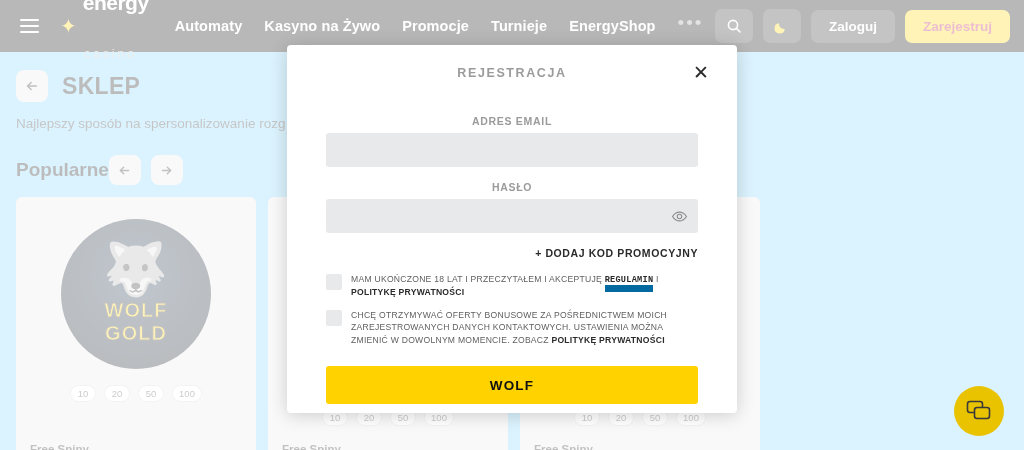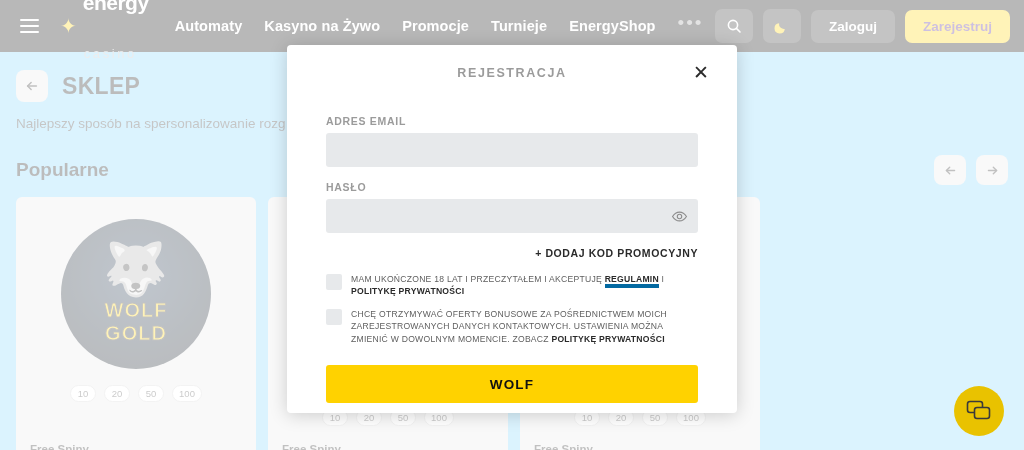--- a/index.html
+++ b/index.html
@@ -46,37 +46,37 @@
   .topright { display: flex; align-items: center; gap: 10px; }
   .round-btn {
     width: 38px; height: 34px; border-radius: 7px; background: #2b2b2b;
     display: flex; align-items: center; justify-content: center; cursor: pointer;
   }
   .btn-login {
     background: #2b2b2b; color: #ffffff; font-size: 13.5px; font-weight: bold;
     border-radius: 7px; padding: 9px 18px; cursor: pointer; border: none;
   }
   .btn-register {
-    background: #ffd200; color: #4c1d95; font-size: 13.5px; font-weight: bold;
+    background: #ffd200; color: #be185d; font-size: 13.5px; font-weight: bold;
     border-radius: 7px; padding: 9px 18px; cursor: pointer; border: none;
   }
 
   
   .page { position: absolute; top: 52px; left: 0; width: 1024px; height: 398px; background: #7dd3fc; }
   .page-head { display: flex; align-items: center; gap: 14px; padding: 18px 16px 0 16px; }
   .back-btn {
     width: 32px; height: 32px; border-radius: 8px; background: #e8e8e8;
     display: flex; align-items: center; justify-content: center; cursor: pointer;
     color: #222; font-size: 15px;
   }
   .page-title { font-size: 23px; font-weight: bold; color: #111; letter-spacing: 0.3px; }
   .page-sub { padding: 14px 16px 0 16px; font-size: 13.5px; color: #333; }
 
   .section-row {
-    display: flex; align-items: center; justify-content: space-between;
+    display: flex; align-items: center; 
     padding: 24px 16px 0 16px;
   }
   .section-title { font-size: 19px; font-weight: bold; color: #111; }
   .arrows { display: flex; gap: 10px; }
   .arrow-btn {
     width: 32px; height: 30px; border-radius: 8px; background: #e8e8e8;
     display: flex; align-items: center; justify-content: center; cursor: pointer;
     color: #222; font-size: 14px;
   }
 
@@ -132,21 +132,21 @@
   }
   .modal-close {
     position: absolute; right: -16px; top: 14px; width: 26px; height: 26px;
     display: flex; align-items: center; justify-content: center;
     cursor: pointer; color: #2a2a2a; font-size: 19px; line-height: 1;
   }
 
   .field { margin-top: 14px; }
   .field-label {
     font-size: 10.5px; font-weight: bold; letter-spacing: 0.7px; color: #9b9b9b;
-    text-transform: uppercase; margin-bottom: 6px;
+    text-transform: uppercase; margin-bottom: 6px; text-align: center;
   }
   .field-input {
     width: 100%; height: 34px; background: #e7e9eb; border: none; border-radius: 3px;
     padding: 0 32px 0 11px; font-size: 13px; color: #222;
     font-family: "Liberation Sans", sans-serif;
   }
   .field-wrap { position: relative; }
   .eye {
     position: absolute; right: 10px; top: 9px; width: 17px; height: 17px;
     cursor: pointer; color: #8d8d8d;
@@ -162,21 +162,21 @@
   .check-row { display: flex; align-items: flex-start; gap: 9px; margin-bottom: 10px; }
   .checkbox {
     width: 16px; height: 16px; min-width: 16px; background: #e7e9eb; border-radius: 2px;
     cursor: pointer; margin-top: 1px;
   }
   .check-text {
     font-size: 8.6px; line-height: 1.45; color: #5e5e5e; letter-spacing: 0.25px;
     text-transform: uppercase;
   }
   .check-text b { color: #2a2a2a; }
-  .check-text .ul { border-bottom: 4px solid #0369a1; }
+  .check-text .ul { border-bottom: 7px solid #0369a1; font-family: Liberation Mono, monospace; }
 
   .submit {
     width: 100%; height: 38px; margin-top: 10px;
     background: #ffd200; border: none; border-radius: 3px;
     font-size: 13.5px; font-weight: bold; letter-spacing: 1.2px; color: #111;
     cursor: pointer; font-family: "Liberation Sans", sans-serif;
   }
 
   
   .chat-fab {

